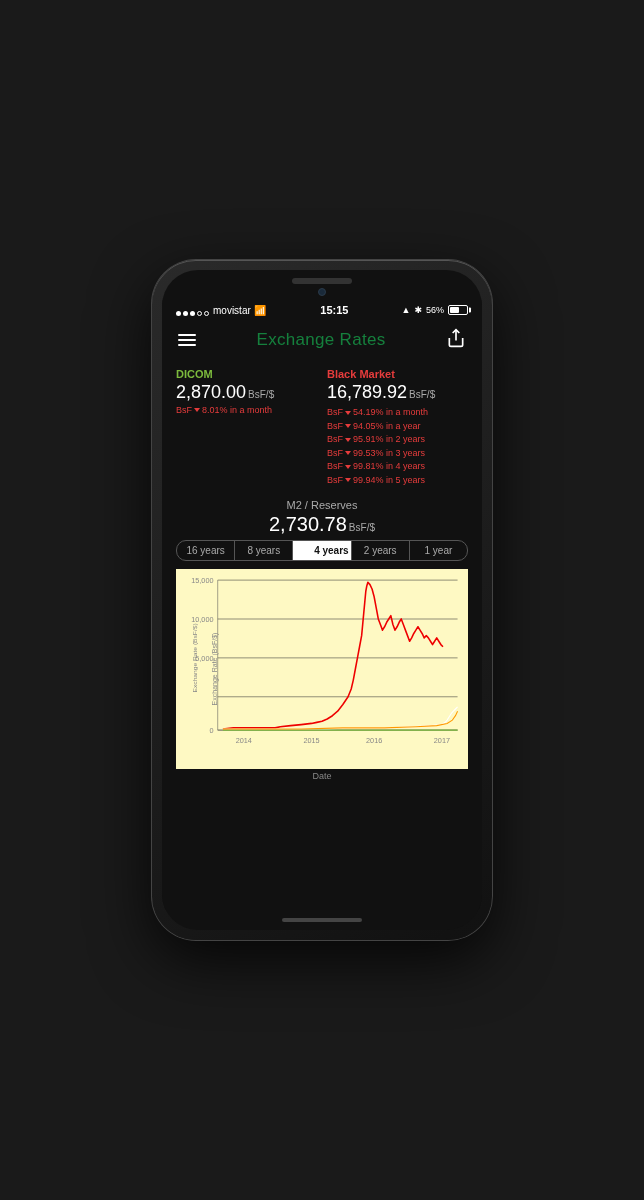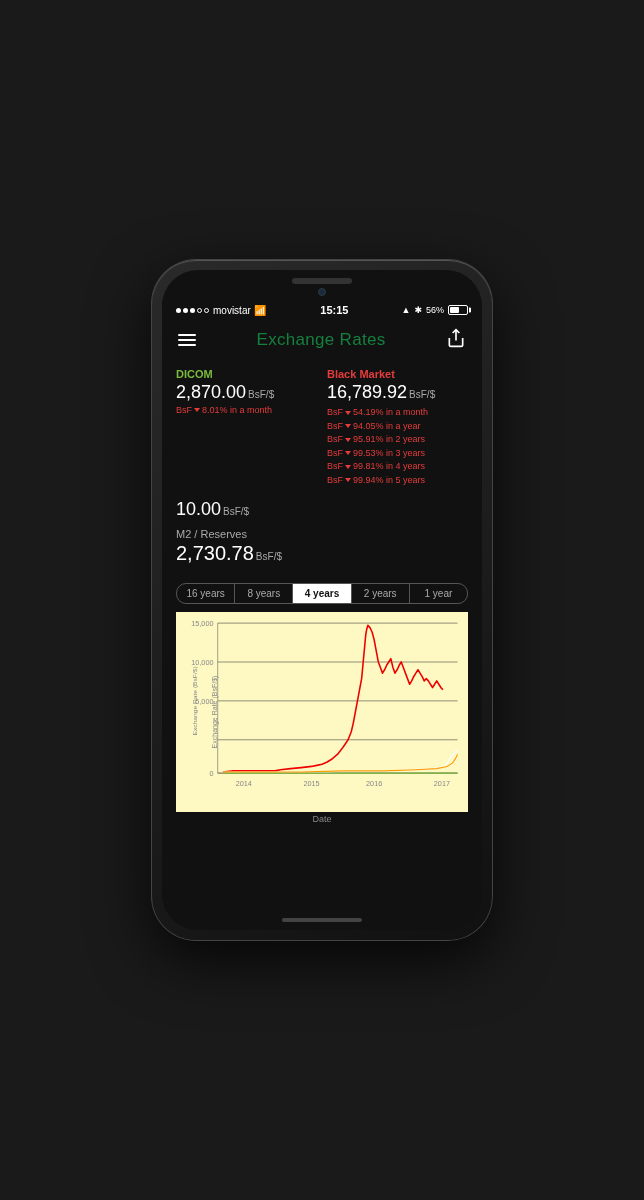--- a/index.html
+++ b/index.html
@@ -55,21 +55,21 @@
     
     .status-bar {
       display: flex;
       justify-content: space-between;
       align-items: center;
       padding: 4px 14px;
       font-size: 10px;
       color: #fff;
       background: #111;
     }
-    .status-left { display: flex; align-items: center; gap: 4px; font-size: 10px; }
+    .status-left { display: flex; align-items: flex-end; gap: 4px; font-size: 10px; }
     .status-dots { display: flex; gap: 2px; }
     .dot { width: 5px; height: 5px; border-radius: 50%; }
     .dot-filled { background: #fff; }
     .dot-empty { background: transparent; border: 1px solid #fff; }
     .status-time { font-size: 11px; font-weight: 600; }
     .status-right { display: flex; align-items: center; gap: 4px; font-size: 9px; }
     .battery-icon {
       width: 20px; height: 10px;
       border: 1.5px solid #fff;
       border-radius: 2px;
@@ -188,22 +188,22 @@
       border-right: 3px solid transparent;
       border-top: 4px solid #e63c3c;
     }
 
     .dipro-section {
       margin-bottom: 8px;
     }
 
     
     .m2-section {
-      text-align: left;
-      margin: 4px 0 18px;
+      text-align: center;
+      margin: 4px 0 4px;
     }
     .m2-label {
       color: #aaa;
       font-size: 11px;
       margin-bottom: 2px;
     }
     .m2-value {
       color: #fff;
       font-size: 20px;
       font-weight: 300;
@@ -231,20 +231,21 @@
       cursor: pointer;
       background: transparent;
       border: none;
       border-right: 1px solid #555;
     }
     .chart-tab:last-child { border-right: none; }
     .chart-tab.active {
       background: #fff;
       color: #111;
       font-weight: 600;
+      text-align: right;
     }
 
     
     .chart-container {
       position: relative;
       width: 100%;
       height: 200px;
       background: #fef9c3;
     }
     .chart-svg {
@@ -365,23 +366,20 @@
             <div class="rate-change-item">
               <span>BsF</span>
               <span class="triangle-down"></span>
               <span>99.94% in 5 years</span>
             </div>
           </div>
         </div>
       </div>
 
       <div class="dipro-section">
-        <div class="rate-value">
-          <span>10.00</span><span class="unit">BsF/$</span>
-        </div>
       </div>
 
       <div class="m2-section">
         <div class="m2-label">M2 / Reserves</div>
         <div class="m2-value">
           <span>2,730.78</span><span class="unit">BsF/$</span>
         </div>
       </div>
 
       <div class="chart-tabs">

